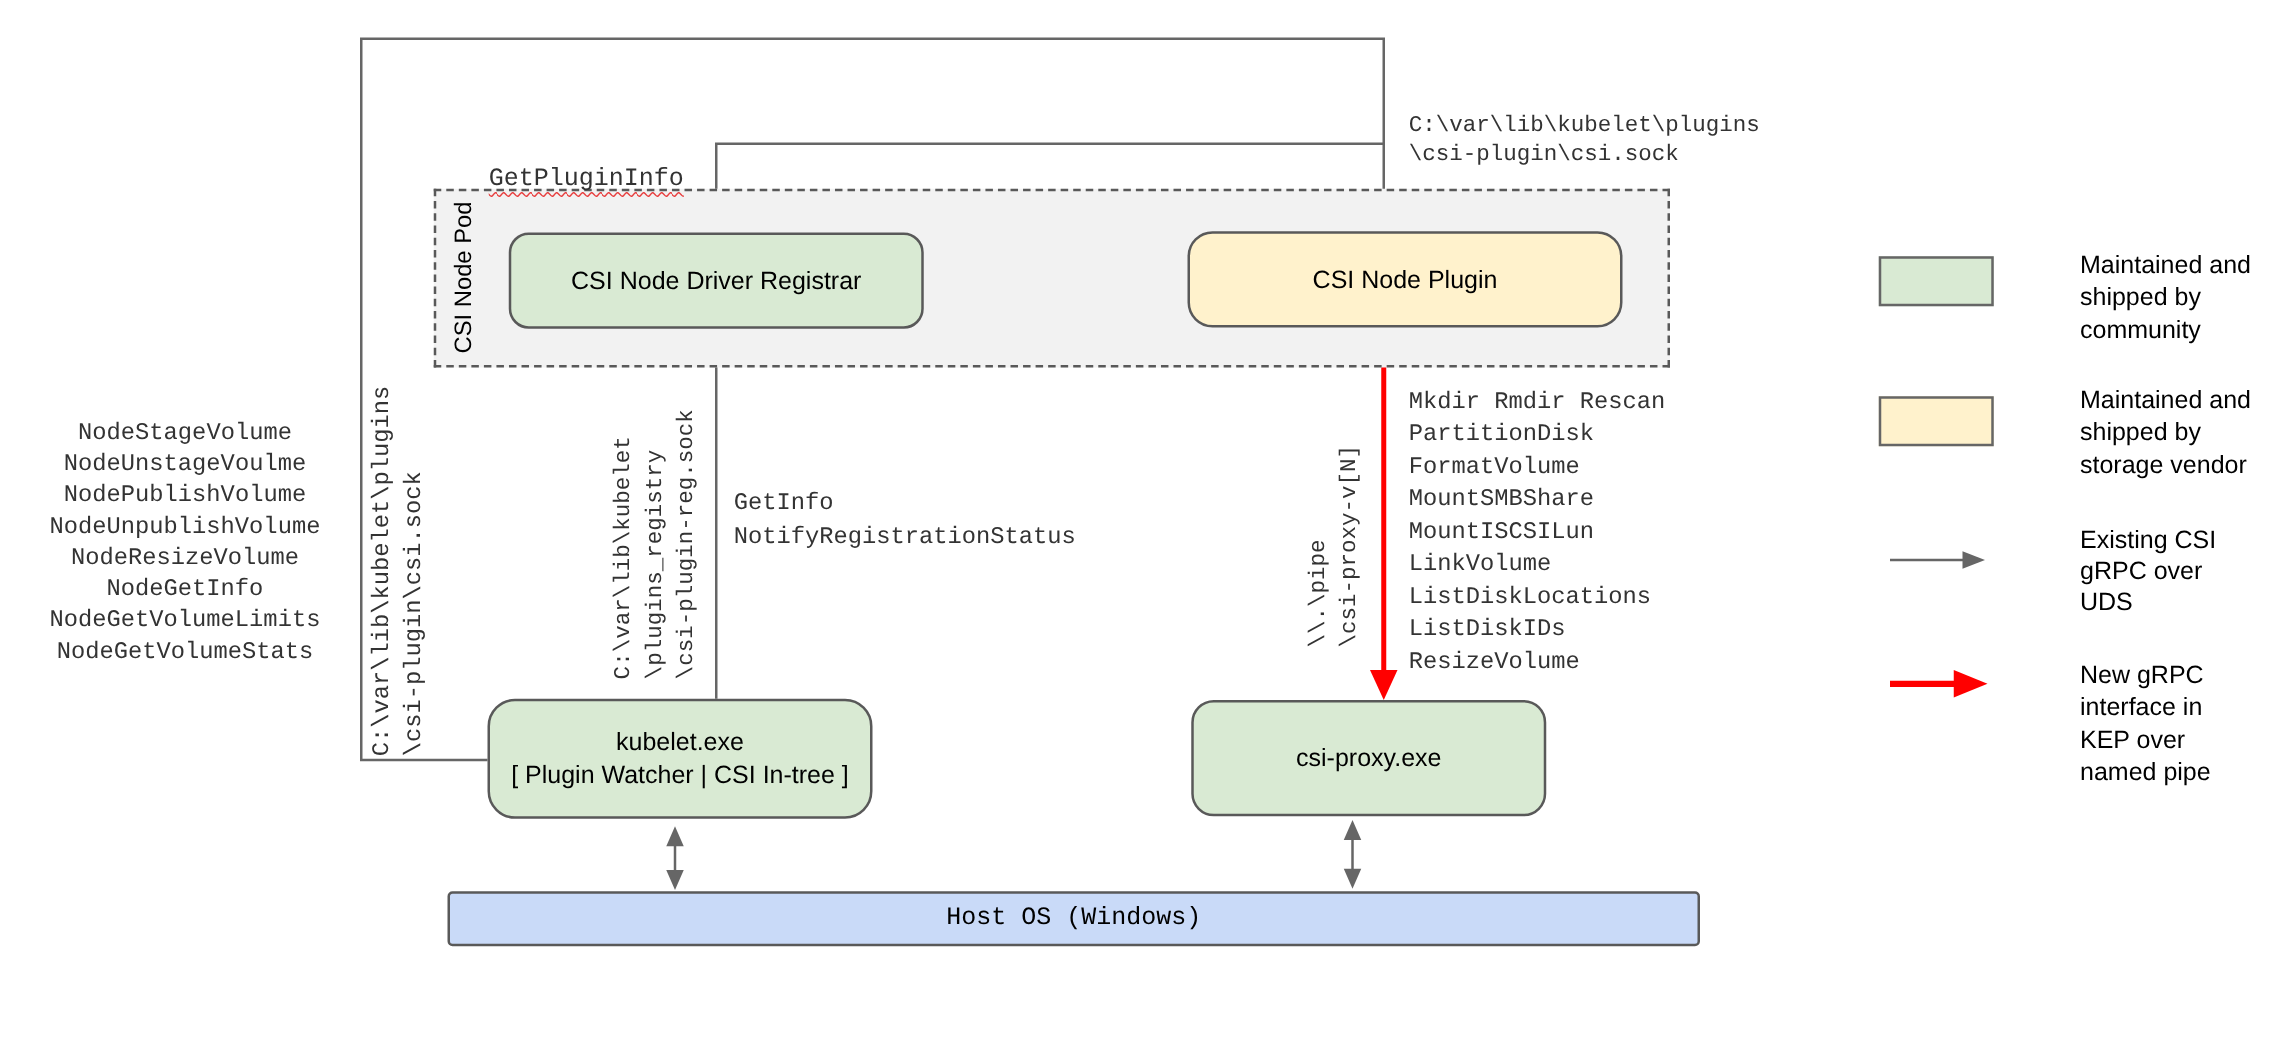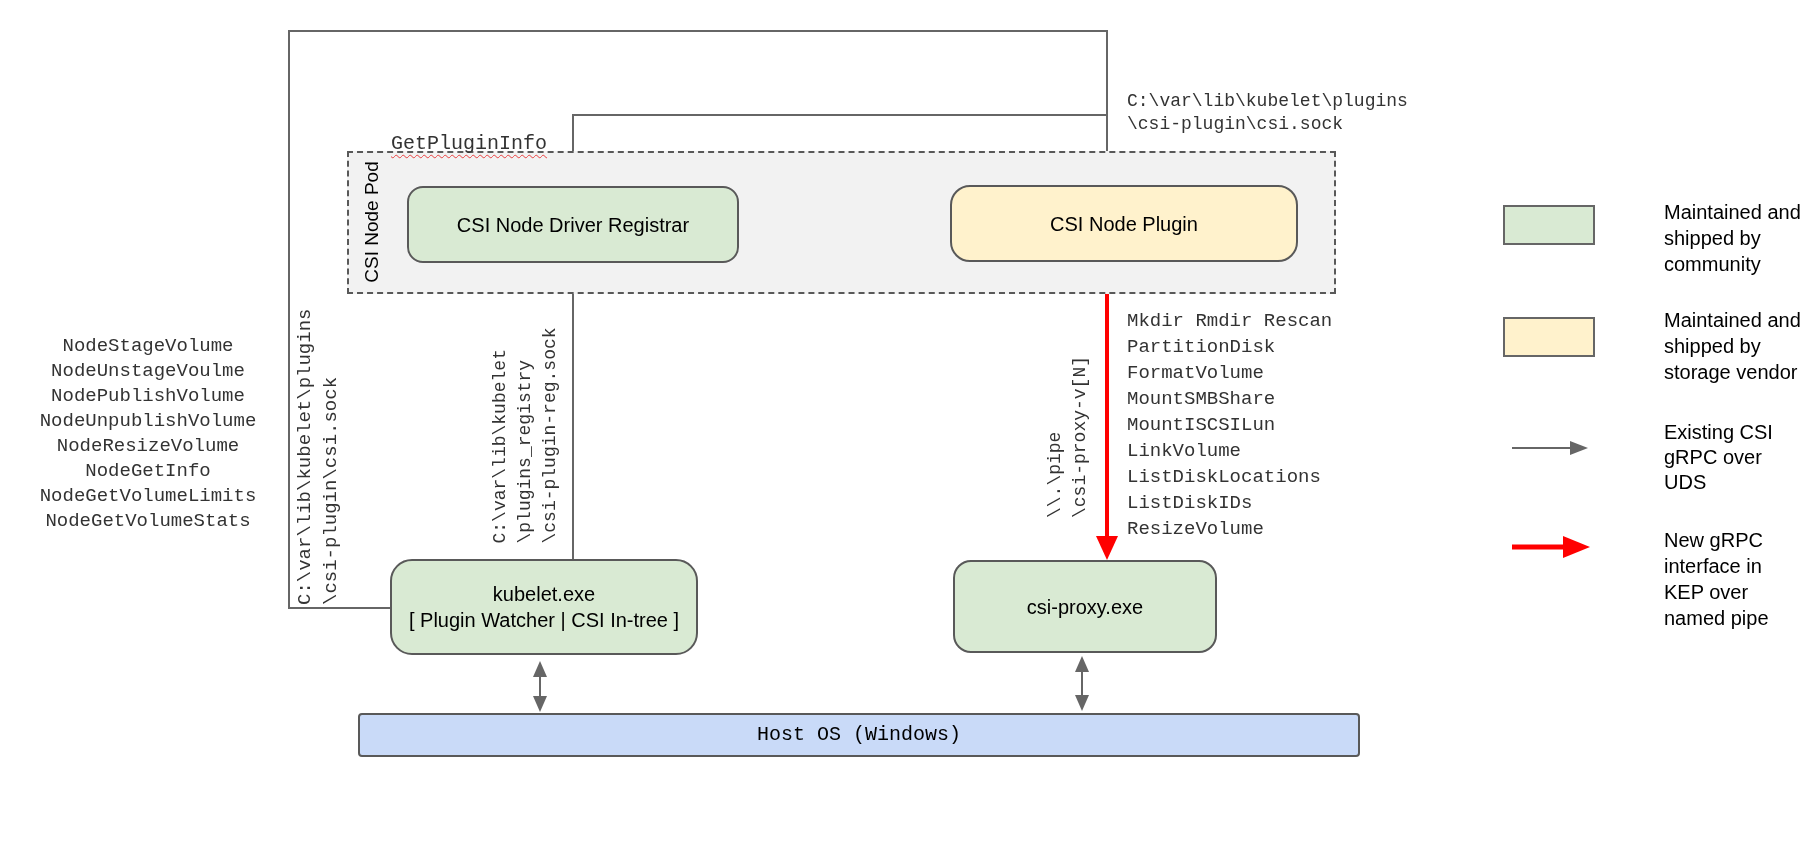--- a/index.html
+++ b/index.html
@@ -26,21 +26,21 @@
     border: 2px solid #595959;
     display: flex; align-items: center; justify-content: center;
     text-align: center;
     font-size: 20px; color: #000000;
     line-height: 26px;
     white-space: pre-line;
   }
   .registrar { left: 407px; top: 186px; width: 332px; height: 77px; background: #d9ead3; border-radius: 16px; }
   .plugin    { left: 935px; top: 185px; width: 348px; height: 77px; background: #fff2cc; border-radius: 20px; margin-left: 15px; }
   .kubelet   { left: 390px; top: 559px; width: 308px; height: 96px; background: #d9ead3; border-radius: 22px; }
-  .csiproxy  { left: 953px; top: 560px; width: 264px; height: 93px; background: #d9ead3; border-radius: 18px; }
+  .csiproxy  { left: 953px; top: 560px; width: 284px; height: 93px; background: #d9ead3; border-radius: 18px; }
   .hostos    { left: 358px; top: 713px; width: 1002px; height: 44px; background: #c9daf8; border-radius: 4px; font-family: Liberation Mono, monospace; }
 
   
   .mono {
     font-family: "Liberation Mono", "DejaVu Sans Mono", monospace;
     color: #333;
     white-space: pre-line;
   }
   .pod-label {
     left: 310px; top: 211px; width: 124px; height: 22px;
@@ -149,20 +149,22 @@
 \csi-plugin\csi.sock</div>
 
   <div class="abs mono node-rpcs">NodeStageVolume
 NodeUnstageVoulme
 NodePublishVolume
 NodeUnpublishVolume
 NodeResizeVolume
 NodeGetInfo
 NodeGetVolumeLimits
 NodeGetVolumeStats</div>
+  <div class="abs mono reg-rpcs">GetInfo
+NotifyRegistrationStatus</div>
   <div class="abs mono proxy-rpcs">Mkdir Rmdir Rescan
 PartitionDisk
 FormatVolume
 MountSMBShare
 MountISCSILun
 LinkVolume
 ListDiskLocations
 ListDiskIDs
 ResizeVolume</div>
 

